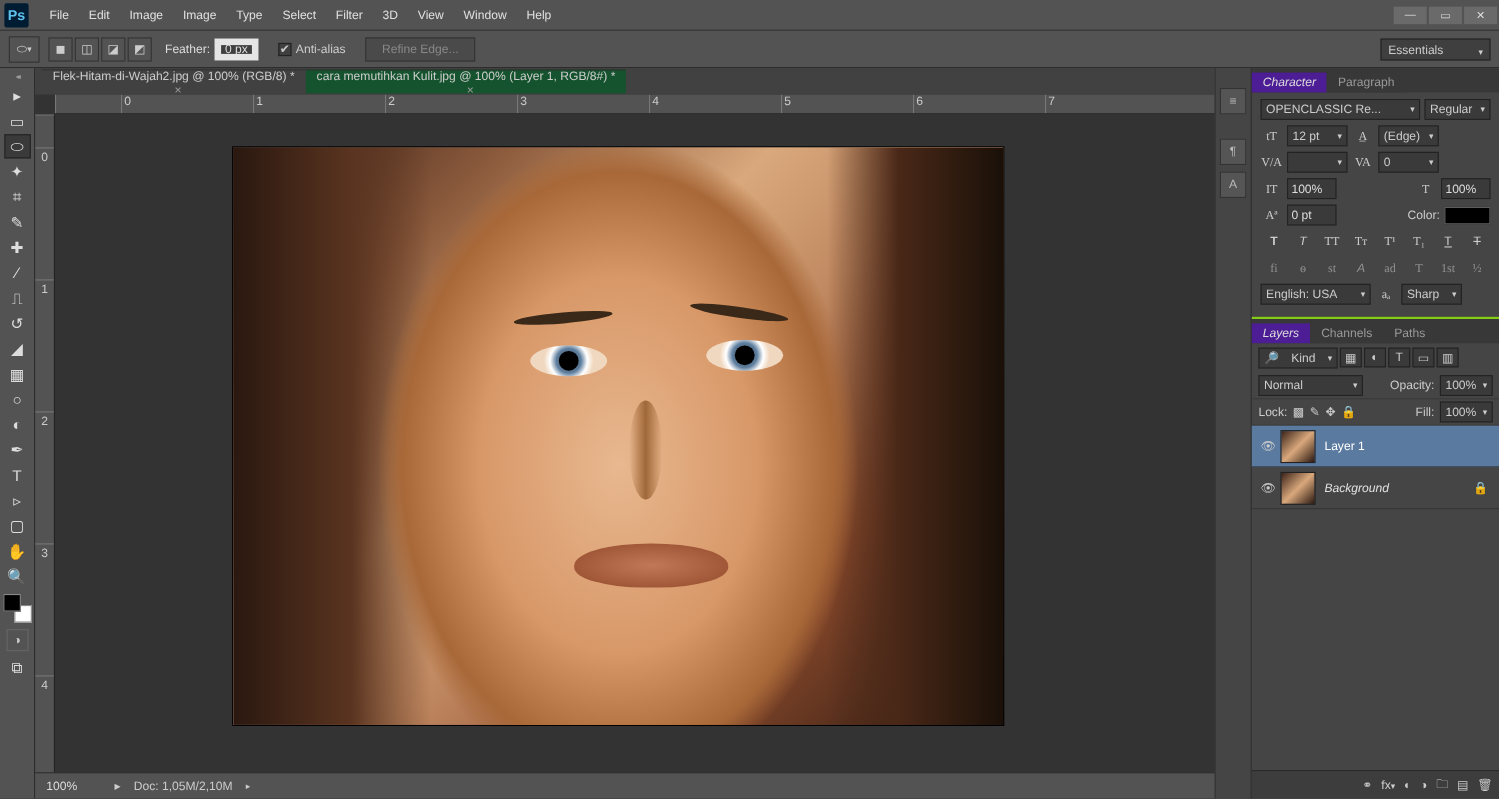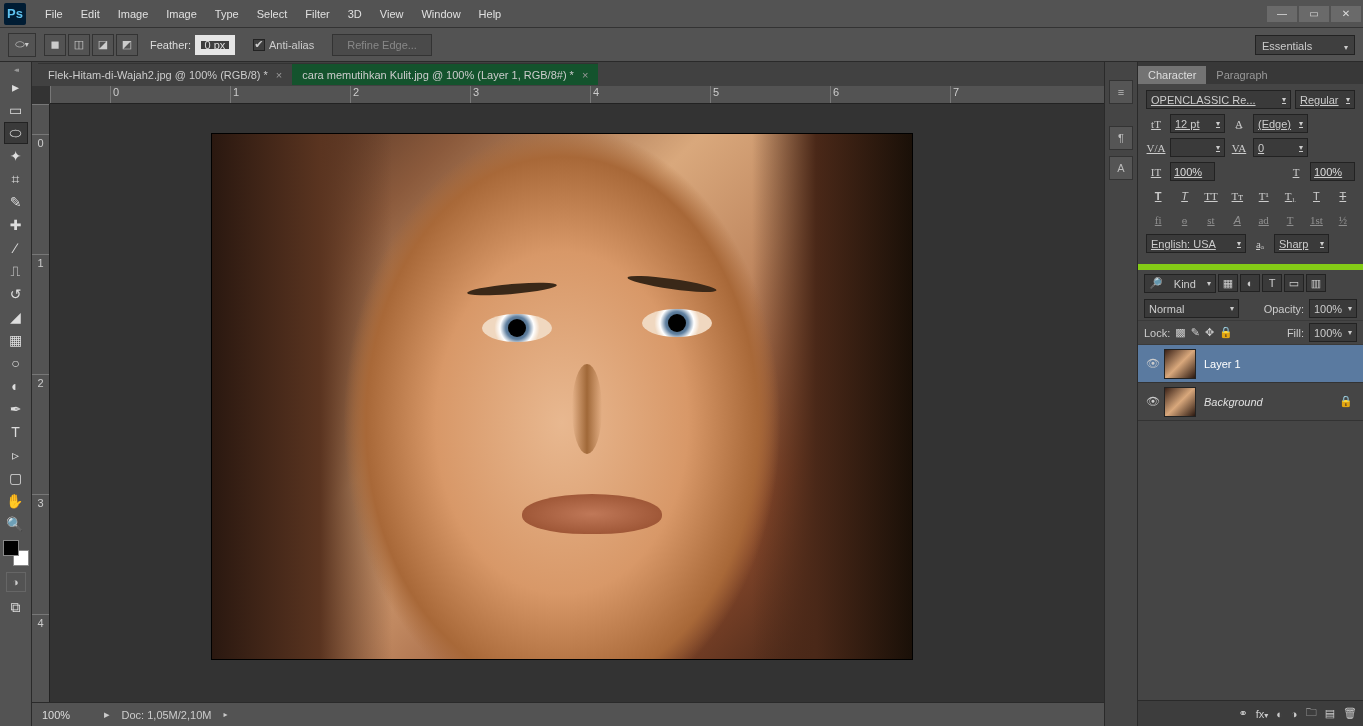--- a/index.html
+++ b/index.html
@@ -22,21 +22,21 @@
 .tb-handle{width:28px;height:8px;display:flex;align-items:center;justify-content:center;margin-bottom:2px;}
 .tb-handle::after{content:"◂◂";font-size:7px;color:#999;letter-spacing:-2px;}
 .tool{width:24px;height:22px;display:flex;align-items:center;justify-content:center;color:#ddd;font-size:14px;margin-bottom:1px;border:1px solid transparent;}
 .tool.active{background:#3a3a3a;border:1px solid #222;}
 .swatches{width:26px;height:26px;position:relative;margin-top:4px;}
 .swatch-fg{width:16px;height:16px;background:#000;border:1px solid #888;position:absolute;top:0;left:0;z-index:2;}
 .swatch-bg{width:16px;height:16px;background:#fff;border:1px solid #888;position:absolute;bottom:0;right:0;}
 .q-mask{width:20px;height:20px;border:1px solid #666;margin-top:6px;display:flex;align-items:center;justify-content:center;}
 .doc-area{flex:1;background:#414141;display:flex;flex-direction:column;position:relative;}
 .tabs{height:24px;background:#414141;display:flex;align-items:center;padding-left:6px;}
-.doc-tab{height:22px;padding:0 10px;display:flex;align-items:center;color:#bbb;border-top:1px solid #333;}
+.doc-tab{height:22px;padding:0 10px;display:flex;align-items:center;color:#bbb;border-top:1px solid #333;flex-direction:column;}
 .doc-tab.active{background:#14532d;color:#fff;}
 .tab-close{margin-left:8px;color:#999;}
 .rulers-canvas{flex:1;position:relative;background:#333;}
 .ruler-h{position:absolute;top:0;left:18px;right:0;height:18px;background:#535353;border-bottom:1px solid #222;display:flex;font-size:9px;color:#aaa;overflow:hidden;}
 .ruler-h span{width:120px;flex-shrink:0;border-left:1px solid #777;padding-left:2px;}
 .ruler-v{position:absolute;top:18px;left:0;width:18px;bottom:0;background:#535353;border-right:1px solid #222;display:flex;flex-direction:column;font-size:9px;color:#aaa;overflow:hidden;}
 .ruler-v span{height:120px;flex-shrink:0;border-top:1px solid #777;padding-top:2px;text-align:center;}
 .canvas{position:absolute;top:48px;left:180px;width:700px;height:525px;background:linear-gradient(135deg,#3a2218 0%,#8b5a3c 20%,#d9a87c 40%,#c08860 55%,#8b4a2c 75%,#2a1810 100%);box-shadow:0 0 0 1px #000;overflow:hidden;}
 .face{position:absolute;inset:0;background:radial-gradient(ellipse 280px 380px at 50% 55%,#e8b890 0%,#d89868 45%,#a86838 70%,transparent 78%);}
 .hair-l{position:absolute;left:0;top:0;width:180px;height:100%;background:linear-gradient(90deg,#2a1810 0%,#5a3420 60%,transparent 100%);}
@@ -50,22 +50,22 @@
 .brow.r{top:145px;left:415px;transform:rotate(8deg);}
 .nose{position:absolute;top:230px;left:360px;width:30px;height:90px;background:linear-gradient(90deg,transparent,#a06838 50%,transparent);border-radius:50%;}
 .lips{position:absolute;top:360px;left:310px;width:140px;height:40px;background:radial-gradient(ellipse,#c07858 0%,#a05838 70%);border-radius:50% 50% 45% 45%;}
 .status-bar{height:24px;background:#535353;border-top:1px solid #2a2a2a;display:flex;align-items:center;padding:0 10px;gap:12px;}
 .sb-zoom{width:50px;color:#ddd;}
 .collapsed-dock{width:34px;background:#454545;border-left:1px solid #2a2a2a;border-right:1px solid #2a2a2a;padding-top:18px;display:flex;flex-direction:column;align-items:center;gap:6px;}
 .dock-icon{width:24px;height:24px;background:#555;border:1px solid #333;display:flex;align-items:center;justify-content:center;color:#bbb;}
 .panels{width:225px;background:#454545;display:flex;flex-direction:column;}
 .panel-tabs{height:22px;background:#383838;display:flex;align-items:flex-end;}
 .ptab{padding:3px 10px;color:#999;background:#383838;}
-.ptab.active{background:#737373;color:#ddd;}
-.panel-body{padding:6px 8px;border-bottom:6px solid #84cc16;text-decoration:underline;}
+.ptab.active{background:#4c1d95;color:#ddd;font-style:italic;}
+.panel-body{padding:6px 8px;border-bottom:2px solid #84cc16;}
 .prow{display:flex;align-items:center;margin-bottom:5px;gap:4px;}
 .psel{height:19px;background:#3a3a3a;border:1px solid #222;padding:1px 4px;display:flex;align-items:center;justify-content:space-between;flex:1;}
 .psel.sm{flex:0 0 55px;}
 .pinput{width:45px;height:19px;background:#3a3a3a;border:1px solid #222;color:#ddd;padding:1px 3px;}
 .ticon{width:20px;height:18px;display:flex;align-items:center;justify-content:center;color:#ccc;font-family:serif;}
 .tt-row{display:flex;gap:2px;margin:4px 0;}
 .tt-btn{flex:1;height:20px;display:flex;align-items:center;justify-content:center;font-family:serif;color:#ccc;}
 .color-sw{width:42px;height:16px;background:#000;border:1px solid #666;}
 .lrow{height:24px;display:flex;align-items:center;padding:3px 6px;gap:5px;border-bottom:1px solid #3a3a3a;}
 .lfilter{display:flex;gap:2px;padding:4px 6px;}
@@ -258,20 +258,26 @@
             <span>0</span>
             <span class="tri">▾</span>
           </div>
       </div>
       <div class="prow">
         <span class="ticon">IT</span>
         <input class="pinput" value="100%" style="">
         <span class="ticon" style="margin-left:auto">T</span>
         <input class="pinput" value="100%" style="">
       </div>
+      <div class="prow">
+        <span class="ticon">Aª</span>
+        <input class="pinput" value="0 pt" style="">
+        <span style="margin-left:auto">Color:</span>
+        <div class="color-sw"></div>
+      </div>
       <div class="tt-row">
         <div class="tt-btn">
             <b>T</b>
           </div>
         <div class="tt-btn">
             <i>T</i>
           </div>
         <div class="tt-btn">TT</div>
         <div class="tt-btn">Tᴛ</div>
         <div class="tt-btn">T¹</div>
@@ -302,20 +308,25 @@
           </div>
         <span class="ticon">aₐ</span>
         <div class="psel sm">
             <span>Sharp</span>
             <span class="tri">▾</span>
           </div>
       </div>
     </div>
 
     <div class="layers-panel" style="display:flex;flex-direction:column;flex:1">
+      <div class="panel-tabs">
+        <div class="ptab active">Layers</div>
+        <div class="ptab">Channels</div>
+        <div class="ptab">Paths</div>
+      </div>
       <div class="lfilter">
         <div class="psel">
             <span>🔎</span>
             <span>Kind</span>
             <span class="tri">▾</span>
           </div>
         <div class="lficon">▦</div>
         <div class="lficon">◐</div>
         <div class="lficon">T</div>
         <div class="lficon">▭</div>

